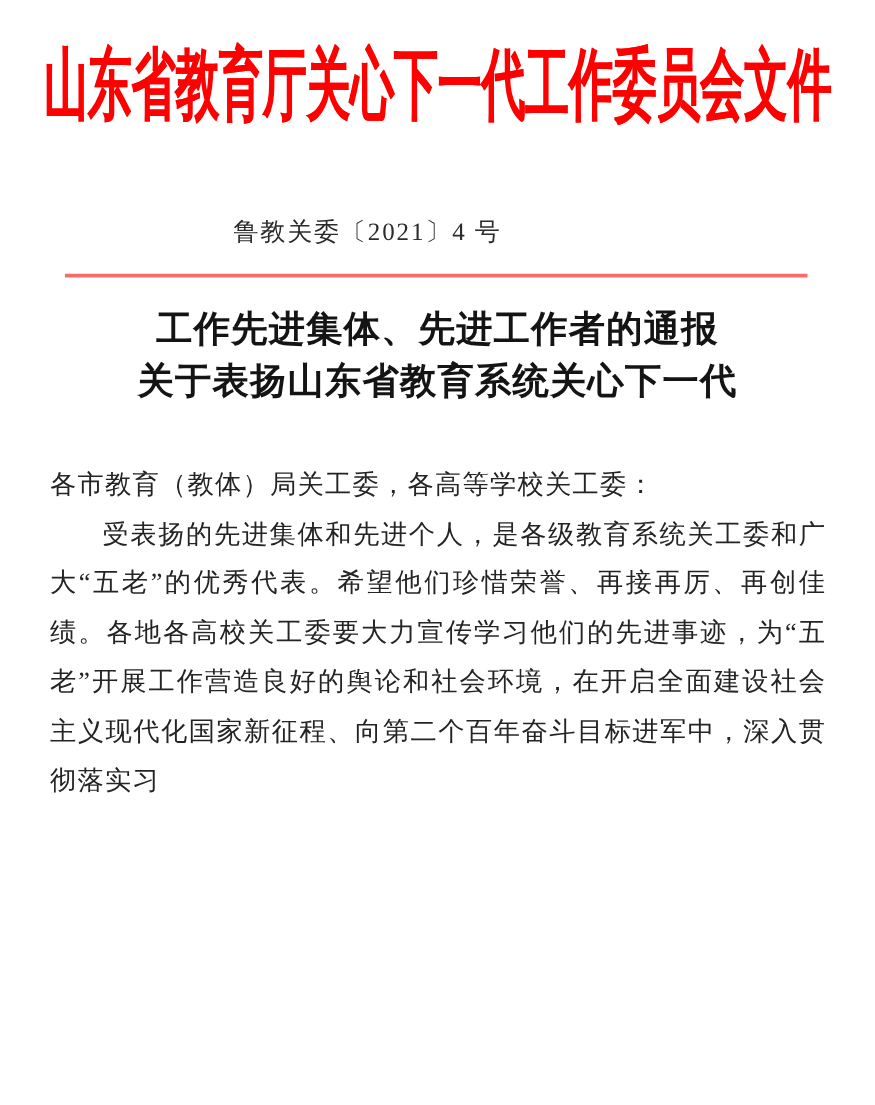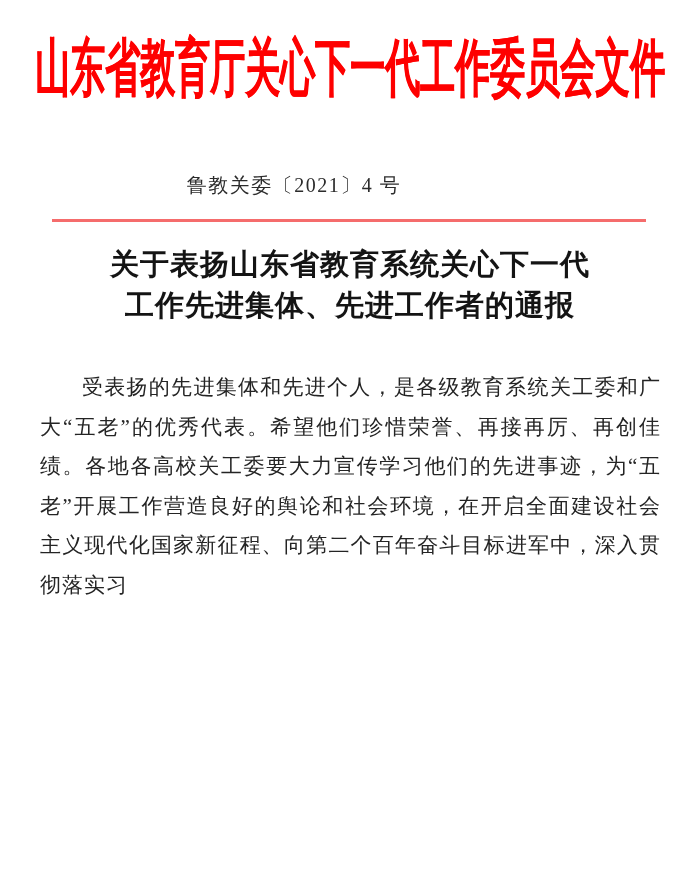--- a/index.html
+++ b/index.html
@@ -102,21 +102,22 @@
 
   <div class="org-title-wrap">
     <div class="org-title">山东省教育厅关心下一代工作委员会文件</div>
   </div>
 
   <div class="doc-number">鲁教关委〔2021〕4 号</div>
 
   <div class="divider"></div>
 
   <h1 class="title">
+    <span class="title-line">工作先进集体、先进工作者的通报</span>
     <span class="title-line">关于表扬山东省教育系统关心下一代</span>
-    <span class="title-line">工作先进集体、先进工作者的通报</span>
   </h1>
 
   <div class="body-text">
+    <p class="salutation">各市教育（教体）局关工委，各高等学校关工委：</p>
     <p class="para">受表扬的先进集体和先进个人，是各级教育系统关工委和广大“五老”的优秀代表。希望他们珍惜荣誉、再接再厉、再创佳绩。各地各高校关工委要大力宣传学习他们的先进事迹，为“五老”开展工作营造良好的舆论和社会环境，在开启全面建设社会主义现代化国家新征程、向第二个百年奋斗目标进军中，深入贯彻落实习</p>
   </div>
 
 </div>
 
 </body></html>

